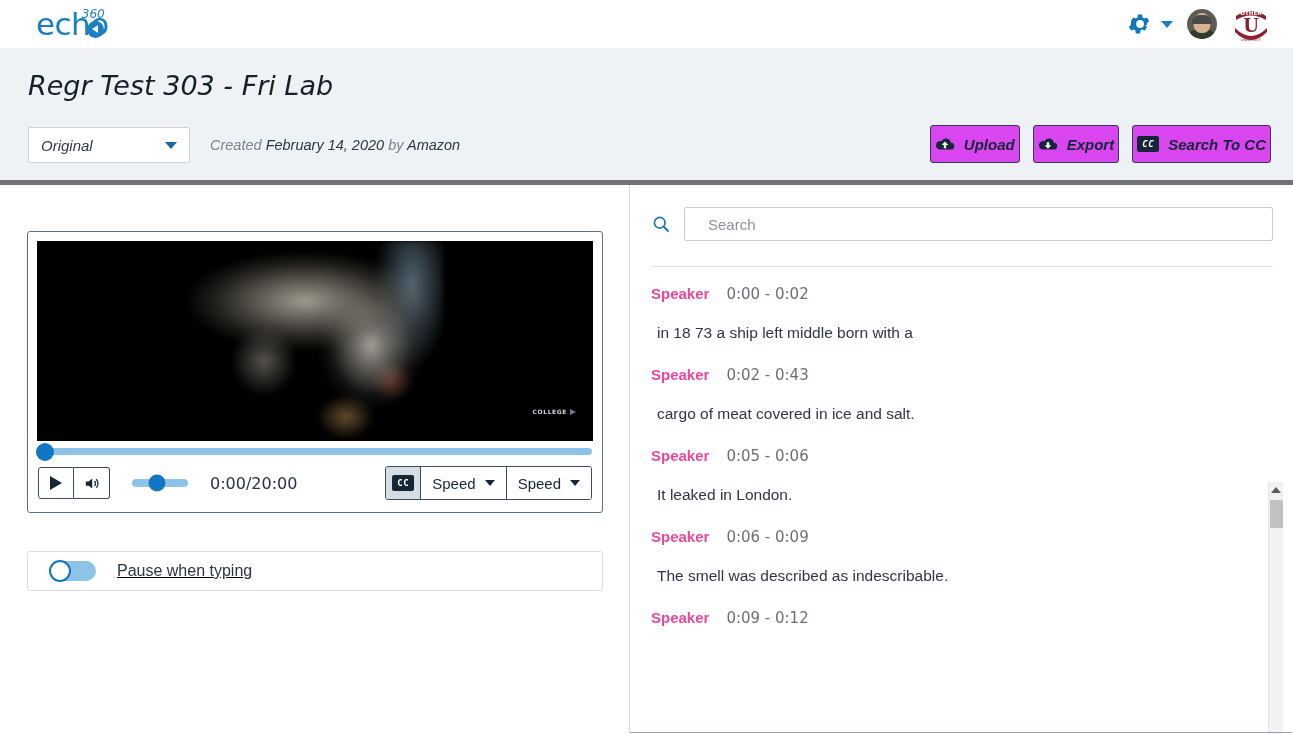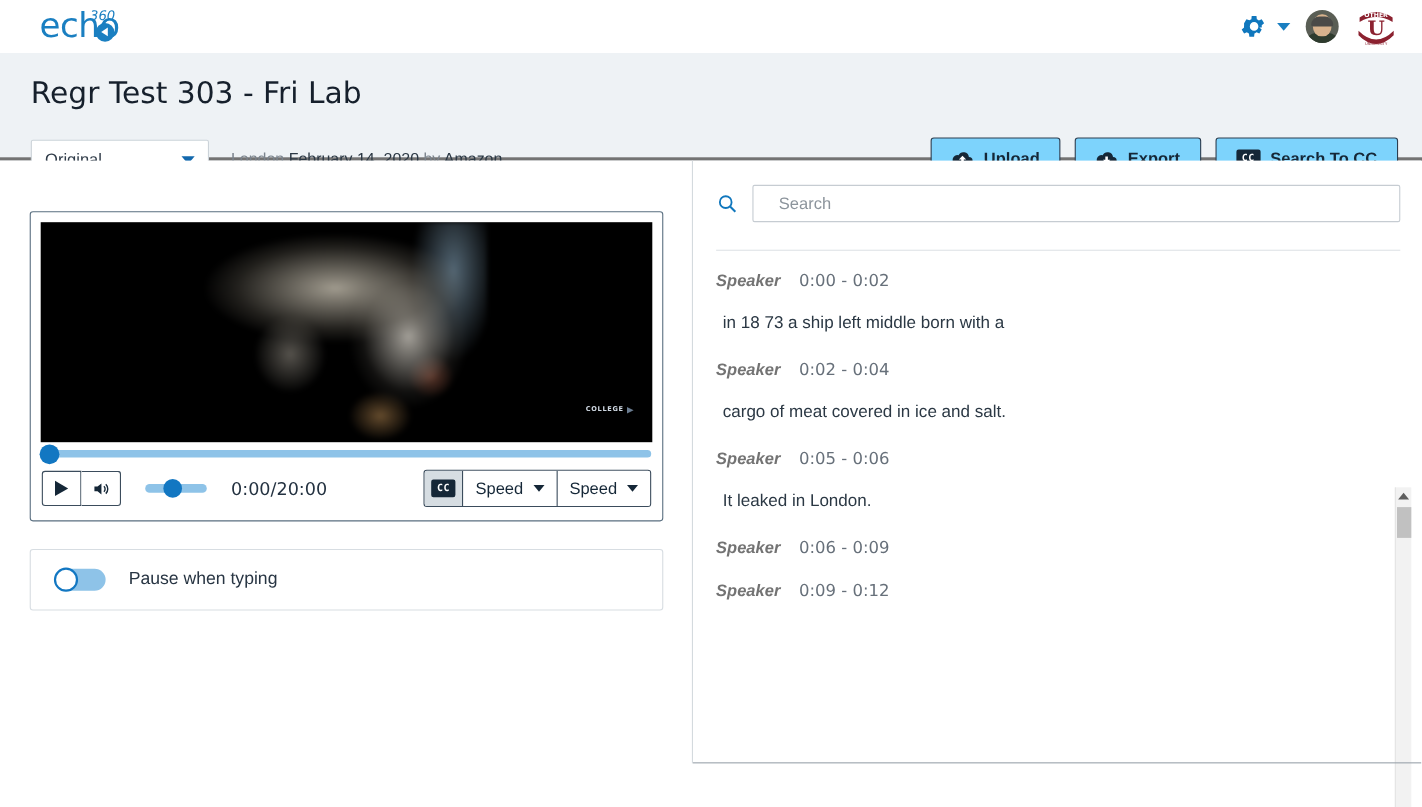--- a/index.html
+++ b/index.html
@@ -93,22 +93,23 @@
   .crest {
     width: 40px; height: 40px;
     position: relative;
     flex: none;
   }
 
   
   .titleband {
     background: #eef2f5;
     padding: 22px 22px 20px 28px;
-    border-bottom: 3px solid #737373;
-    height: 98px;
+    border-bottom: 5px solid #737373;
+    height: 137px;
+    font-style: italic;
   }
   .page-title {
     font-size: 27px;
     color: #16202c;
     font-weight: 400;
     margin-bottom: 24px;
     font-family: "DejaVu Sans", sans-serif;
   }
   .meta-row { display: flex; align-items: flex-end; justify-content: space-between; }
   .meta-left { display: flex; align-items: center; gap: 20px; }
@@ -131,26 +132,26 @@
     border-top: 7px solid #1268ad;
   }
   .created-line { font-size: 14.5px; color: #7b848d; }
   .created-line b { color: #2b3844; font-weight: 400; }
 
   .btn-row { display: flex; align-items: center; gap: 13px; }
   .btn {
     height: 38px;
     border: 1px solid #2c3e50;
     border-radius: 3px;
-    background: #7dd3fc;
+    background: #d946ef;
     color: #152737;
     font-size: 15px;
     font-weight: bold;
     display: flex; align-items: center; gap: 9px;
-    padding: 0 18px;
+    padding: 0 4px;
     cursor: pointer;
     font-family: "Liberation Sans", sans-serif;
     white-space: nowrap;
   }
   .btn.primary {
     background: #0d6cb0;
     border-color: #0d6cb0;
     color: #ffffff;
     padding: 0 18px;
   }
@@ -304,28 +305,29 @@
   }
   .dd-caret {
     width: 0; height: 0;
     border-left: 5px solid transparent;
     border-right: 5px solid transparent;
     border-top: 6px solid #152737;
   }
 
   
   .pause-card {
-    margin-top: 25px;
+    margin-top: 38px;
     width: 576px;
-    height: 56px;
+    height: 40px;
     border: 1px solid #d7dde2;
     border-radius: 3px;
     display: flex; align-items: center;
     padding: 0 22px;
     gap: 21px;
+    text-decoration: underline;
   }
   .switch {
     width: 46px; height: 20px;
     background: #8ec3e8;
     border-radius: 10px;
     position: relative;
     cursor: pointer;
   }
   .switch .knob {
     position: absolute;
@@ -371,22 +373,21 @@
     position: relative;
   }
   .entry { margin-bottom: 11px; }
   .entry-head {
     display: flex; align-items: baseline; gap: 17px;
     margin-bottom: 21px;
   }
   .speaker {
     font-size: 15px;
     font-weight: bold;
-    color: #737373;
-    font-style: italic;
+    color: #ec4899;
   }
   .tstamp {
     font-size: 15px;
     color: #67707a;
     font-family: "DejaVu Sans", sans-serif;
   }
   .entry-text {
     font-size: 15.5px;
     color: #2b3844;
     padding-left: 6px;
@@ -471,21 +472,21 @@
   <div class="meta-row">
 
     <div class="meta-left">
 
       <div class="select-box">
         <span>Original</span>
         <span class="select-caret"></span>
       </div>
 
       <div class="created-line">
-        <span>London </span><b>February 14, 2020</b><span> by </span><b>Amazon</b>
+        <span>Created </span><b>February 14, 2020</b><span> by </span><b>Amazon</b>
       </div>
 
     </div>
 
     <div class="btn-row">
 
       <div class="btn">
         <svg width="20" height="17" viewBox="0 0 24 20">
           <path fill="#152737" d="M19 8a6 6 0 0 0-11.3-2A5 5 0 0 0 5 16h14a4 4 0 0 0 0-8z"></path>
           <path fill="#ffffff" d="M12 6.5l4 4.2h-2.6v3.8h-2.8v-3.8H8z"></path>
@@ -592,38 +593,39 @@
         <div class="entry-head">
           <span class="speaker">Speaker</span>
           <span class="tstamp">0:00 - 0:02</span>
         </div>
         <div class="entry-text">in 18 73 a ship left middle born with a</div>
       </div>
 
       <div class="entry">
         <div class="entry-head">
           <span class="speaker">Speaker</span>
-          <span class="tstamp">0:02 - 0:04</span>
+          <span class="tstamp">0:02 - 0:43</span>
         </div>
         <div class="entry-text">cargo of meat covered in ice and salt.</div>
       </div>
 
       <div class="entry">
         <div class="entry-head">
           <span class="speaker">Speaker</span>
           <span class="tstamp">0:05 - 0:06</span>
         </div>
         <div class="entry-text">It leaked in London.</div>
       </div>
 
       <div class="entry">
         <div class="entry-head">
           <span class="speaker">Speaker</span>
           <span class="tstamp">0:06 - 0:09</span>
         </div>
+        <div class="entry-text">The smell was described as indescribable.</div>
       </div>
 
       <div class="entry">
         <div class="entry-head">
           <span class="speaker">Speaker</span>
           <span class="tstamp">0:09 - 0:12</span>
         </div>
         <div class="entry-text"></div>
       </div>
 

